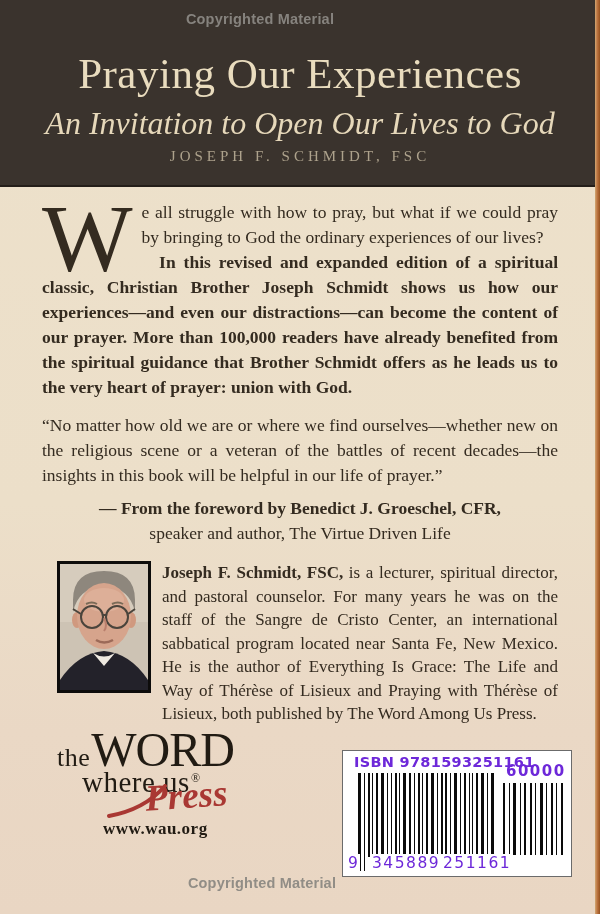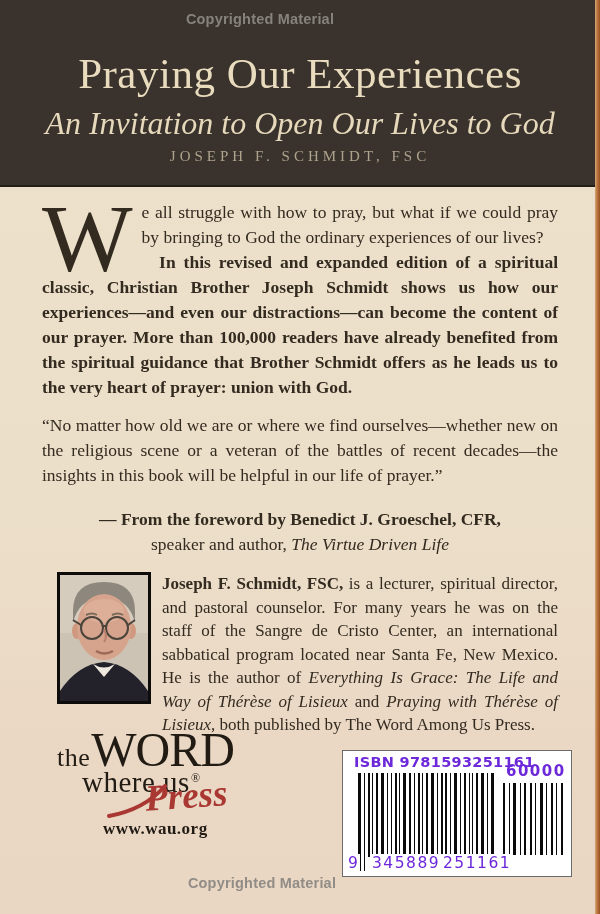--- a/index.html
+++ b/index.html
@@ -38,30 +38,30 @@
   
   .main { position:absolute; top:187px; left:0; right:0; padding:13px 42px 0 42px; }
   p { margin:0; }
   .blurb { font-size:17.5px; line-height:25px; text-align:justify; }
   .dropcap {
     float:left; font-size:96px; line-height:72px; padding:3px 9px 0 0;
     color:#342B20; font-family:"Liberation Serif", serif;
   }
   .para-continuation { text-indent:1em;font-weight:bold; }
   .quote { margin-top:13px; font-size:17.5px; line-height:25px; text-align:justify; }
-  .attr1 { text-align:center; font-weight:700; margin-top:19px; text-indent:0; }
+  .attr1 { text-align:center; font-weight:700; margin-top:8px; text-indent:0; }
   .attr2 { text-align:center; text-indent:0; }
   .bio { margin-top:15px; display:flex; align-items:flex-start; }
   .photo-frame {
     flex:none; width:94px; height:132px; border:3px solid #0D0C0B;
     margin-left:15px; background:#CDC3B4; overflow:hidden;
   }
   .photo-frame svg { display:block; width:100%; height:100%; }
   .bio-text { margin-left:11px; width:406px; font-size:17px; line-height:23.5px; text-align:justify; }
-  .italic { font-style:italic; }
+  .italic { }
   .bold { font-weight:700; }
   
   .logo { position:absolute; left:57px; top:722px; width:200px; height:130px; color:#211B13; }
   .logo-row1 { display:flex; align-items:baseline; }
   .logo-the { font-size:26px; letter-spacing:.5px; }
   .logo-word { font-size:48px; letter-spacing:-1px; margin-left:1px; }
   .logo-row2 { margin:-11px 0 0 25px; font-size:29px; letter-spacing:.5px; }
   .reg-mark { font-size:12px; vertical-align:10px; margin-left:1px; }
   .press {
     position:absolute; left:88px; top:52px; font-size:37px; font-style:italic; font-weight:700;

